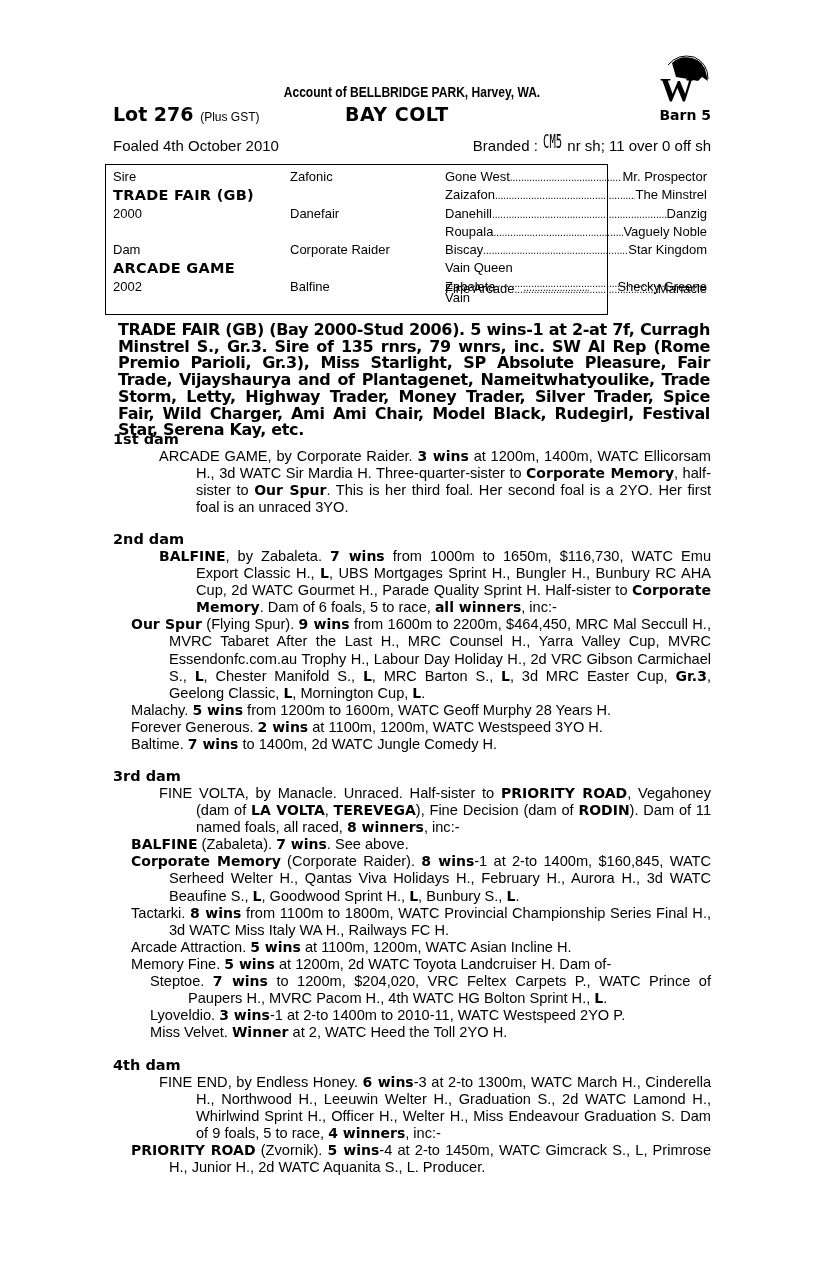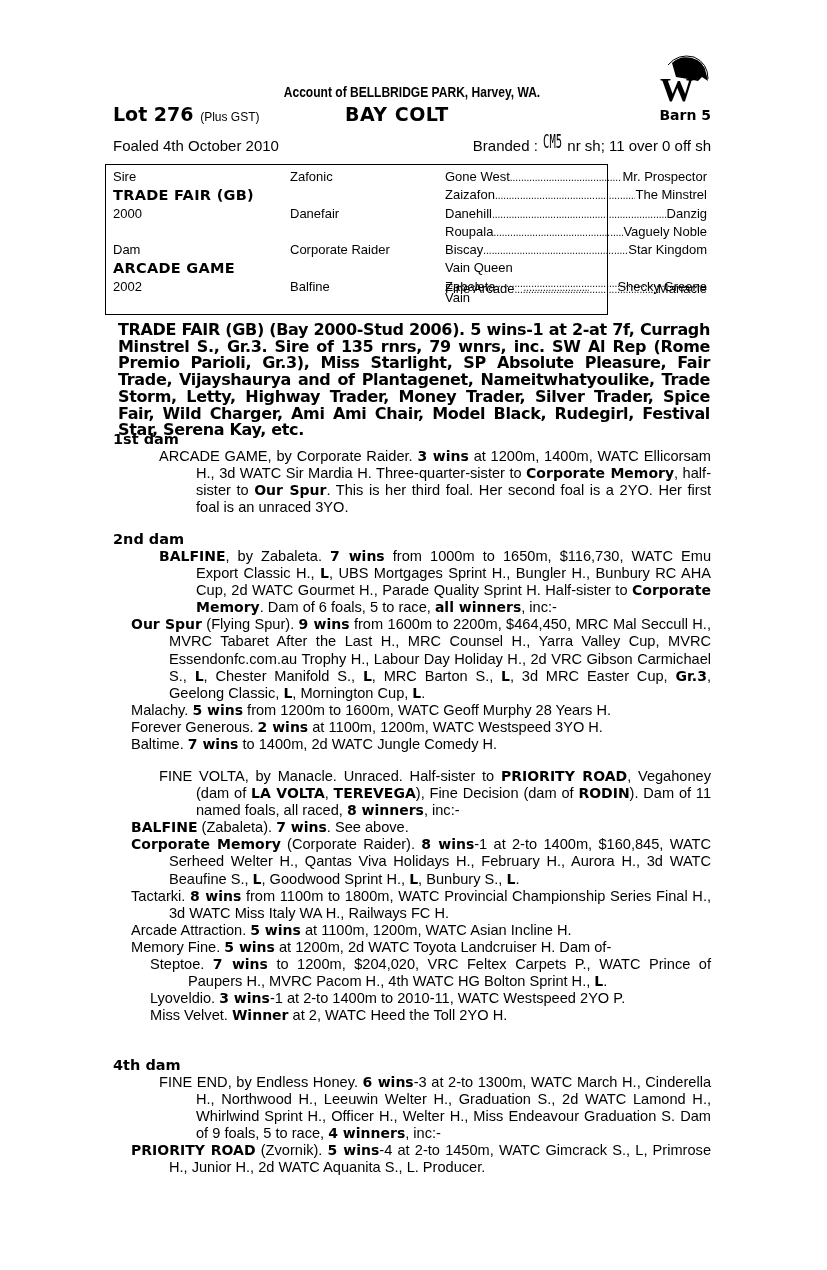--- a/index.html
+++ b/index.html
@@ -130,20 +130,21 @@
   <div class="section" style="top:531px;">
     <div class="sec-h">2nd dam</div>
     <div class="p hang0"><b>BALFINE</b><span>, by Zabaleta. </span><b>7 wins</b><span> from 1000m to 1650m, $116,730, WATC Emu Export Classic H., </span><b>L</b><span>, UBS Mortgages Sprint H., Bungler H., Bunbury RC AHA Cup, 2d WATC Gourmet H., Parade Quality Sprint H. Half-sister to </span><b>Corporate Memory</b><span>. Dam of 6 foals, 5 to race, </span><b>all winners</b><span>, inc:-</span></div>
     <div class="p hang1"><b>Our Spur</b><span> (Flying Spur). </span><b>9 wins</b><span> from 1600m to 2200m, $464,450, MRC Mal Seccull H., MVRC Tabaret After the Last H., MRC Counsel H., Yarra Valley Cup, MVRC Essendonfc.com.au Trophy H., Labour Day Holiday H., 2d VRC Gibson Carmichael S., </span><b>L</b><span>, Chester Manifold S., </span><b>L</b><span>, MRC Barton S., </span><b>L</b><span>, 3d MRC Easter Cup, </span><b>Gr.3</b><span>, Geelong Classic, </span><b>L</b><span>, Mornington Cup, </span><b>L</b><span>.</span></div>
     <div class="p hang1 noj"><span>Malachy. </span><b>5 wins</b><span> from 1200m to 1600m, WATC Geoff Murphy 28 Years H.</span></div>
     <div class="p hang1 noj"><span>Forever Generous. </span><b>2 wins</b><span> at 1100m, 1200m, WATC Westspeed 3YO H.</span></div>
     <div class="p hang1 noj"><span>Baltime. </span><b>7 wins</b><span> to 1400m, 2d WATC Jungle Comedy H.</span></div>
   </div>
 
   <div class="section" style="top:768px;">
+    <div class="sec-h">3rd dam</div>
     <div class="p hang0"><span>FINE VOLTA, by Manacle. Unraced. Half-sister to </span><b>PRIORITY ROAD</b><span>, Vegahoney (dam of </span><b>LA VOLTA</b><span>, </span><b>TEREVEGA</b><span>), Fine Decision (dam of </span><b>RODIN</b><span>). Dam of 11 named foals, all raced, </span><b>8 winners</b><span>, inc:-</span></div>
     <div class="p hang1 noj"><b>BALFINE</b><span> (Zabaleta). </span><b>7 wins</b><span>. See above.</span></div>
     <div class="p hang1"><b>Corporate Memory</b><span> (Corporate Raider). </span><b>8 wins</b><span>-1 at 2-to 1400m, $160,845, WATC Serheed Welter H., Qantas Viva Holidays H., February H., Aurora H., 3d WATC Beaufine S., </span><b>L</b><span>, Goodwood Sprint H., </span><b>L</b><span>, Bunbury S., </span><b>L</b><span>.</span></div>
     <div class="p hang1"><span>Tactarki. </span><b>8 wins</b><span> from 1100m to 1800m, WATC Provincial Championship Series Final H., 3d WATC Miss Italy WA H., Railways FC H.</span></div>
     <div class="p hang1 noj"><span>Arcade Attraction. </span><b>5 wins</b><span> at 1100m, 1200m, WATC Asian Incline H.</span></div>
     <div class="p hang1 noj"><span>Memory Fine. </span><b>5 wins</b><span> at 1200m, 2d WATC Toyota Landcruiser H. Dam of-</span></div>
     <div class="p" style="padding-left:75px;text-indent:-38px;"><span>Steptoe. </span><b>7 wins</b><span> to 1200m, $204,020, VRC Feltex Carpets P., WATC Prince of Paupers H., MVRC Pacom H., 4th WATC HG Bolton Sprint H., </span><b>L</b><span>.</span></div>
     <div class="p noj" style="padding-left:37px;"><span>Lyoveldio. </span><b>3 wins</b><span>-1 at 2-to 1400m to 2010-11, WATC Westspeed 2YO P.</span></div>
     <div class="p noj" style="padding-left:37px;"><span>Miss Velvet. </span><b>Winner</b><span> at 2, WATC Heed the Toll 2YO H.</span></div>
   </div>

